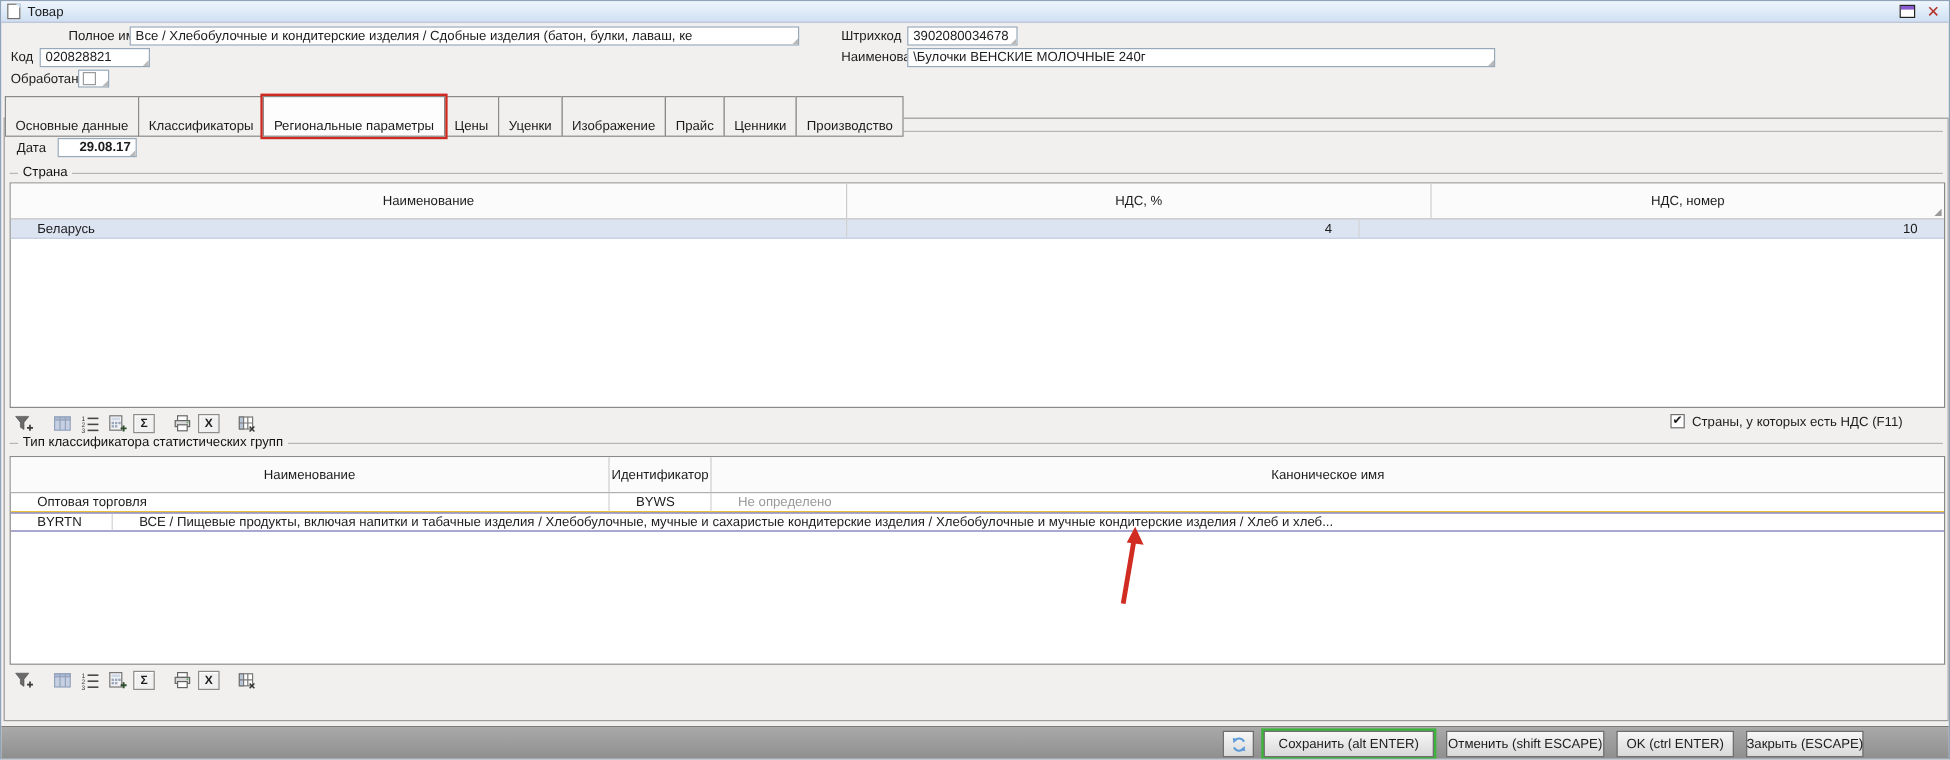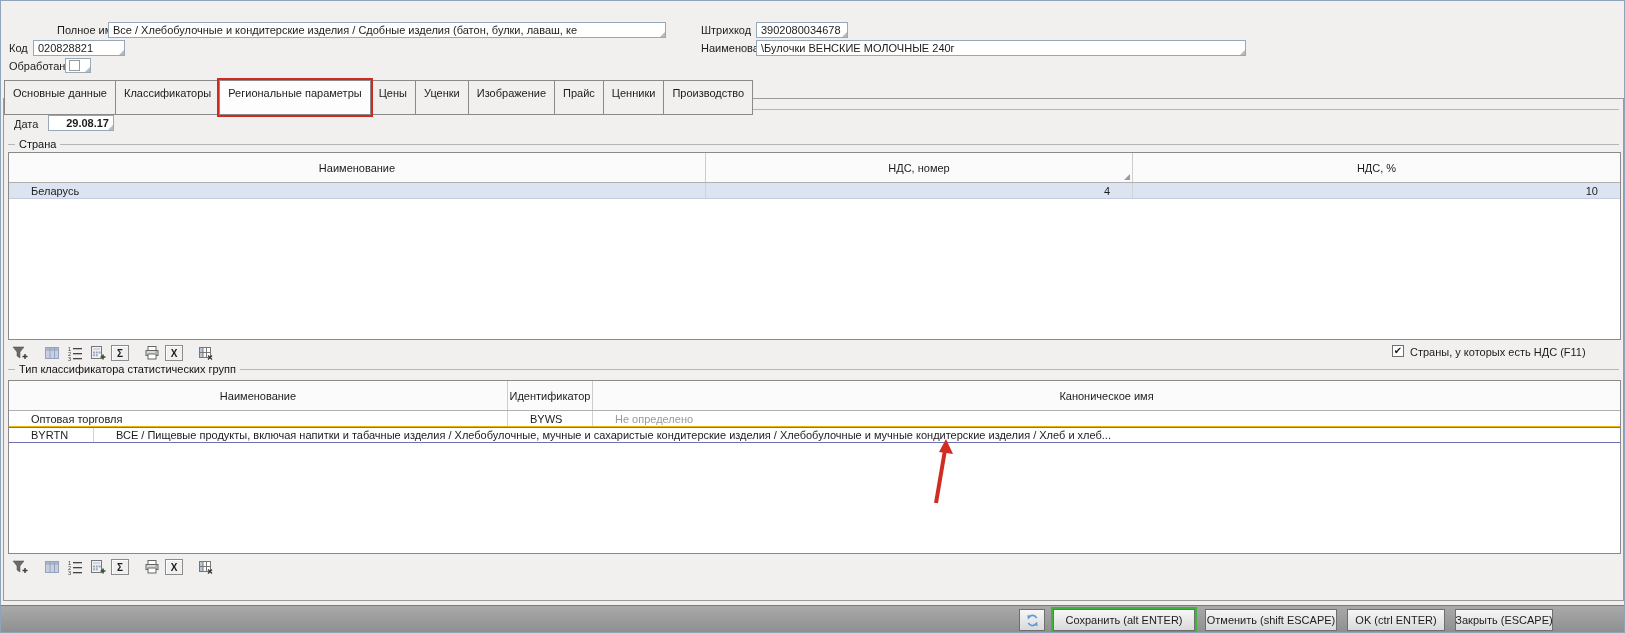--- a/index.html
+++ b/index.html
@@ -25,21 +25,21 @@
   .lbl{position:absolute;white-space:nowrap;}
   .ed{position:absolute;height:16px;background:#fff;border:1px solid #97a8ba;
       display:flex;align-items:center;padding:0 4px;white-space:nowrap;overflow:hidden;}
   .ed::after{content:"";position:absolute;right:0;bottom:0;border-left:5px solid transparent;border-bottom:5px solid #b9b9b9;}
   .ed.num{justify-content:flex-end;font-weight:bold;}
   .tri-ed{position:absolute;width:26px;height:15px;background:#fff;border:1px solid #97a8ba;}
   .tri-ed i{position:absolute;left:3px;top:1px;width:11px;height:11px;border:1px solid #9a9a9a;background:#fff;}
   .tri-ed::after{content:"";position:absolute;right:0;bottom:0;border-left:5px solid transparent;border-bottom:5px solid #b9b9b9;}
   
   .tabstrip{position:absolute;left:3px;top:79px;display:flex;height:19px;z-index:2;}
-  .tab{height:35px;line-height:17px;padding:4px 8px;background:#f1f0ee;border:1px solid #8a8a8a;margin-right:-1px;white-space:nowrap;}
+  .tab{height:25px;line-height:17px;padding:16px 8px;background:#f1f0ee;border:1px solid #8a8a8a;margin-right:-1px;white-space:nowrap;}
   .tab.active{background:#fdfdfd;box-shadow:0 0 0 2px #cf2a21;z-index:3;position:relative;}
   
   .panel{position:absolute;left:2px;top:97px;width:1621px;height:503px;border:1px solid #9a9a9a;background:#f1f0ee;}
   .grp{position:absolute;left:4px;right:4px;display:flex;align-items:center;color:#111;}
   .grp::before{content:"";width:7px;height:1px;background:#b5b5b5;margin-right:4px;}
   .grp::after{content:"";flex:1;height:1px;background:#b5b5b5;margin-left:4px;}
   
   .grid{position:absolute;background:#fff;border:1px solid #8a8a8a;}
   .ghead{display:flex;height:30px;background:#fbfbfb;border-bottom:1px solid #b0b0b0;}
   .gh{border-right:1px solid #cdcdcd;display:flex;align-items:center;justify-content:center;position:relative;overflow:hidden;}
@@ -73,20 +73,33 @@
   .btn.save{box-shadow:0 0 0 2px #3db53d;}
   .btn.icon-only{width:26px;}
   
   .arrow-overlay{position:absolute;left:918px;top:438px;width:44px;height:70px;pointer-events:none;z-index:4;}
 </style>
 </head>
 <body>
 
 <div class="window">
 
+  <div class="titlebar">
+    <span class="doc-icon"></span>
+    <span class="title-text">Товар</span>
+    <span class="tb-spacer"></span>
+    <span class="winbtn">
+        <span class="restore-glyph">
+          <i></i>
+        </span>
+      </span>
+    <span class="winbtn">
+        <span class="close-glyph">✕</span>
+      </span>
+  </div>
 
   <div class="lbl" style="left:8px;top:23px;padding-left:48px;">Полное имя группы</div>
   <div class="ed" style="left:107px;top:21px;width:558px;">Все / Хлебобулочные и кондитерские изделия / Сдобные изделия (батон, булки, лаваш, ке</div>
   <div class="lbl" style="left:700px;top:23px;">Штрихкод</div>
   <div class="ed" style="left:755px;top:21px;width:92px;">3902080034678</div>
 
   <div class="lbl" style="left:8px;top:41px;">Код</div>
   <div class="ed" style="left:32px;top:39px;width:92px;">020828821</div>
   <div class="lbl" style="left:700px;top:41px;">Наименование</div>
   <div class="ed" style="left:755px;top:39px;width:490px;">\Булочки ВЕНСКИЕ МОЛОЧНЫЕ 240г</div>
@@ -116,22 +129,22 @@
     <div class="lbl" style="left:10px;top:19px;">Дата</div>
     <div class="ed num" style="left:44px;top:16px;width:66px;">29.08.17</div>
 
     <div class="grp" style="top:39px;">
         <span>Страна</span>
       </div>
 
     <div class="grid" style="left:4px;top:53px;width:1613px;height:188px;">
       <div class="ghead">
         <div class="gh c1a">Наименование</div>
+        <div class="gh c1c">НДС, %</div>
         <div class="gh c1b sortable">НДС, номер</div>
-        <div class="gh c1c">НДС, %</div>
       </div>
       <div class="grow row-country">
         <div class="gc c1a">Беларусь</div>
         <div class="gc c1b num">4</div>
         <div class="gc c1c num">10</div>
       </div>
     </div>
 
     <div class="tbar" style="left:6px;top:245px;">
       <div class="ticon">

